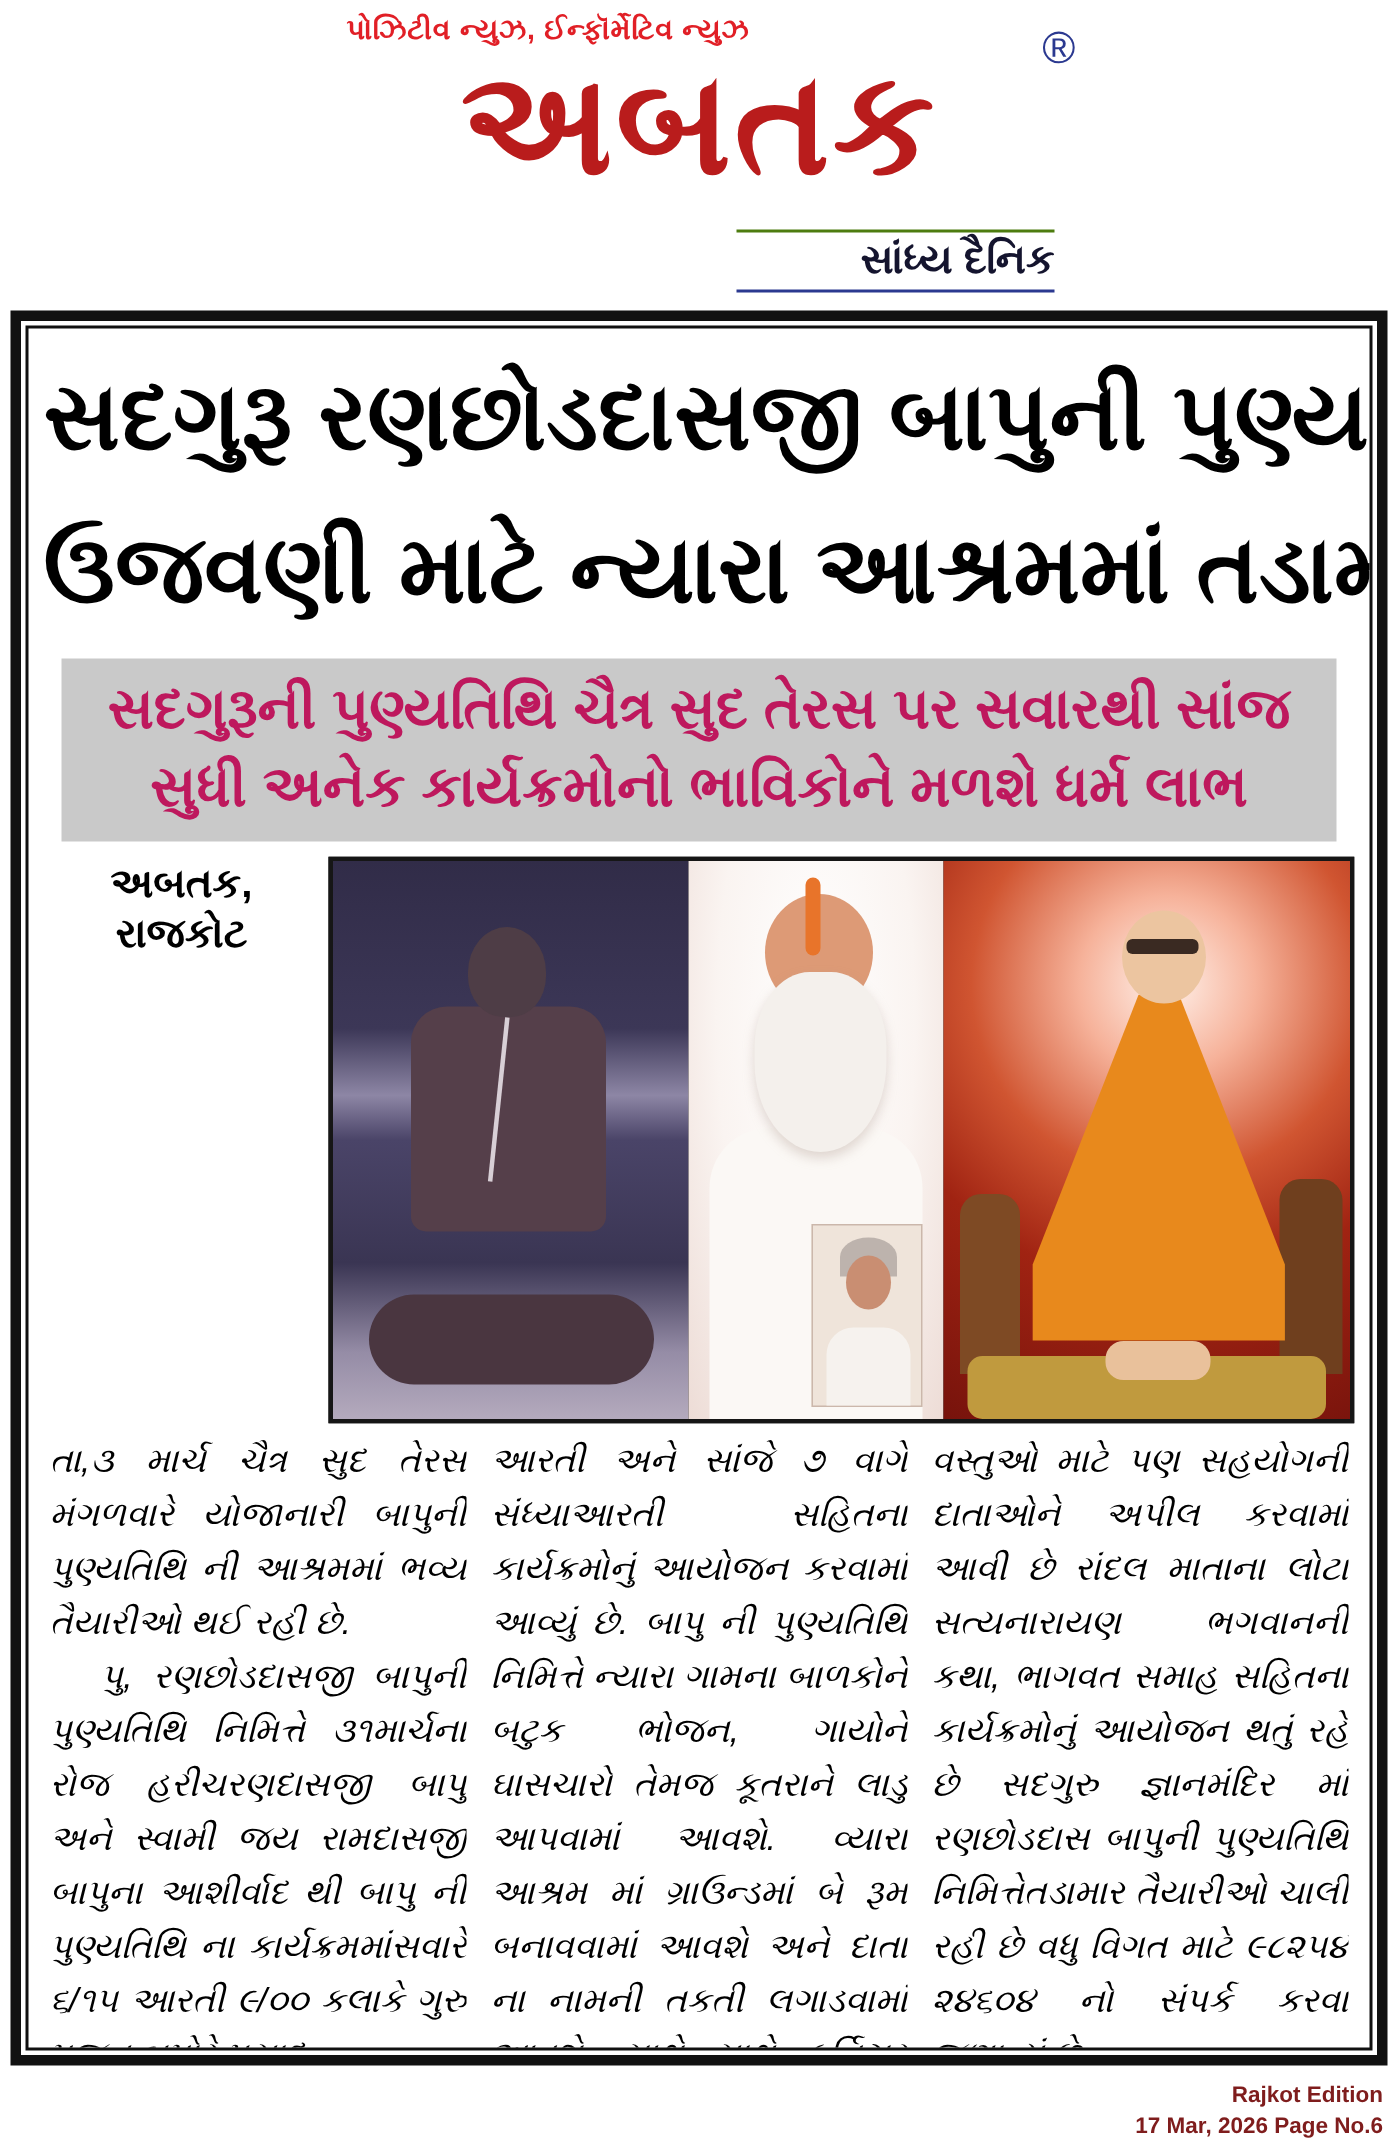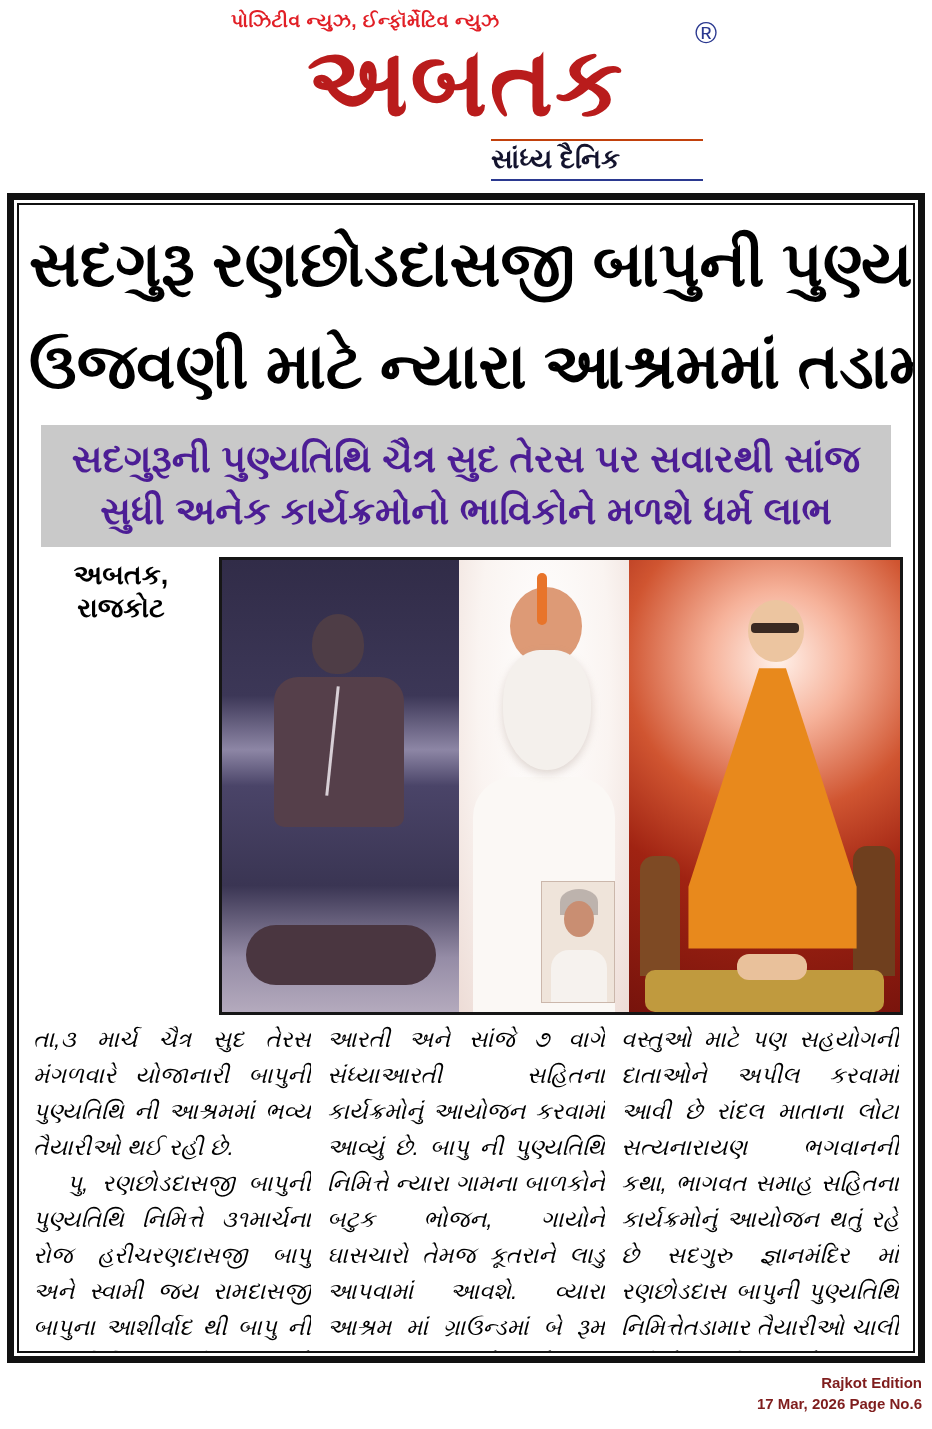--- a/index.html
+++ b/index.html
@@ -20,22 +20,22 @@
   .reg-mark {
     position:absolute; top:8px; right:-14px; color:#2b3990;
     font-size:30px; line-height:1; font-weight:400;
   }
   .logo {
     color:#b91c1c; font-weight:800; font-size:96px; line-height:1.05;
     text-align:center; letter-spacing:2px;
     font-family:"DejaVu Sans","Liberation Sans",sans-serif;
   }
   .edition-box {
-    width:212px; margin-left:auto; margin-top:6px; text-align:left;
-    border-top:2px solid #c2410c; border-bottom:2px solid #2b3990;
+    width:212px; margin-left:auto; margin-top:20px; text-align:right;
+    border-top:2px solid #4d7c0f; border-bottom:2px solid #2b3990;
     padding:3px 0 4px 0;
   }
   .edition-box span { color:#14142e; font-weight:700; font-size:27px; }
 
   
   .article-frame {
     margin:12px 7px 0 7px; border:7px solid #111; padding:3px;
     height:1170px; background:#fff;
   }
   .article-inner { border:2px solid #111; height:100%; padding:4px 10px 6px 10px; overflow:hidden; }
@@ -43,24 +43,24 @@
   .headline { text-align:center; color:#000; padding-top:4px; }
   .headline .hl {
     display:block; font-weight:800; font-size:63px; line-height:102px;
     letter-spacing:0px; white-space:nowrap;
   }
 
   .subhead {
     background:#c9c9c9; margin:8px 12px 10px 12px; padding:8px 6px 10px 6px;
     text-align:center;
   }
-  .subhead .sh { display:block; font-weight:700; font-size:38px; line-height:52px; color:#4c1d95; }
+  .subhead .sh { display:block; font-weight:700; font-size:38px; line-height:52px; color:#be185d; }
 
   
-  .top-row { display:flex; height:458px; overflow:hidden; }
+  .top-row { display:flex; height:378px; overflow:hidden; }
   .col-narrow { width:190px; flex:0 0 190px; padding:2px 10px 0 4px; overflow:hidden; }
   .byline { text-align:center; font-weight:800; font-size:27px; line-height:33px; }
   .intro { font-size:23px; line-height:35px; text-align:justify; text-indent:34px; margin-top:4px; }
 
   .photo-strip {
     flex:1; border:3px solid #161616; display:flex; overflow:hidden; background:#000;
   }
   .panel { position:relative; height:100%; overflow:hidden; }
   .panel-1 { flex:0 0 35%;
     background:linear-gradient(180deg,#312c48 0%,#3c3757 30%,#8d86a5 42%,#4a4468 50%,#3a3553 72%,#958ca6 88%,#b4aabd 100%);

